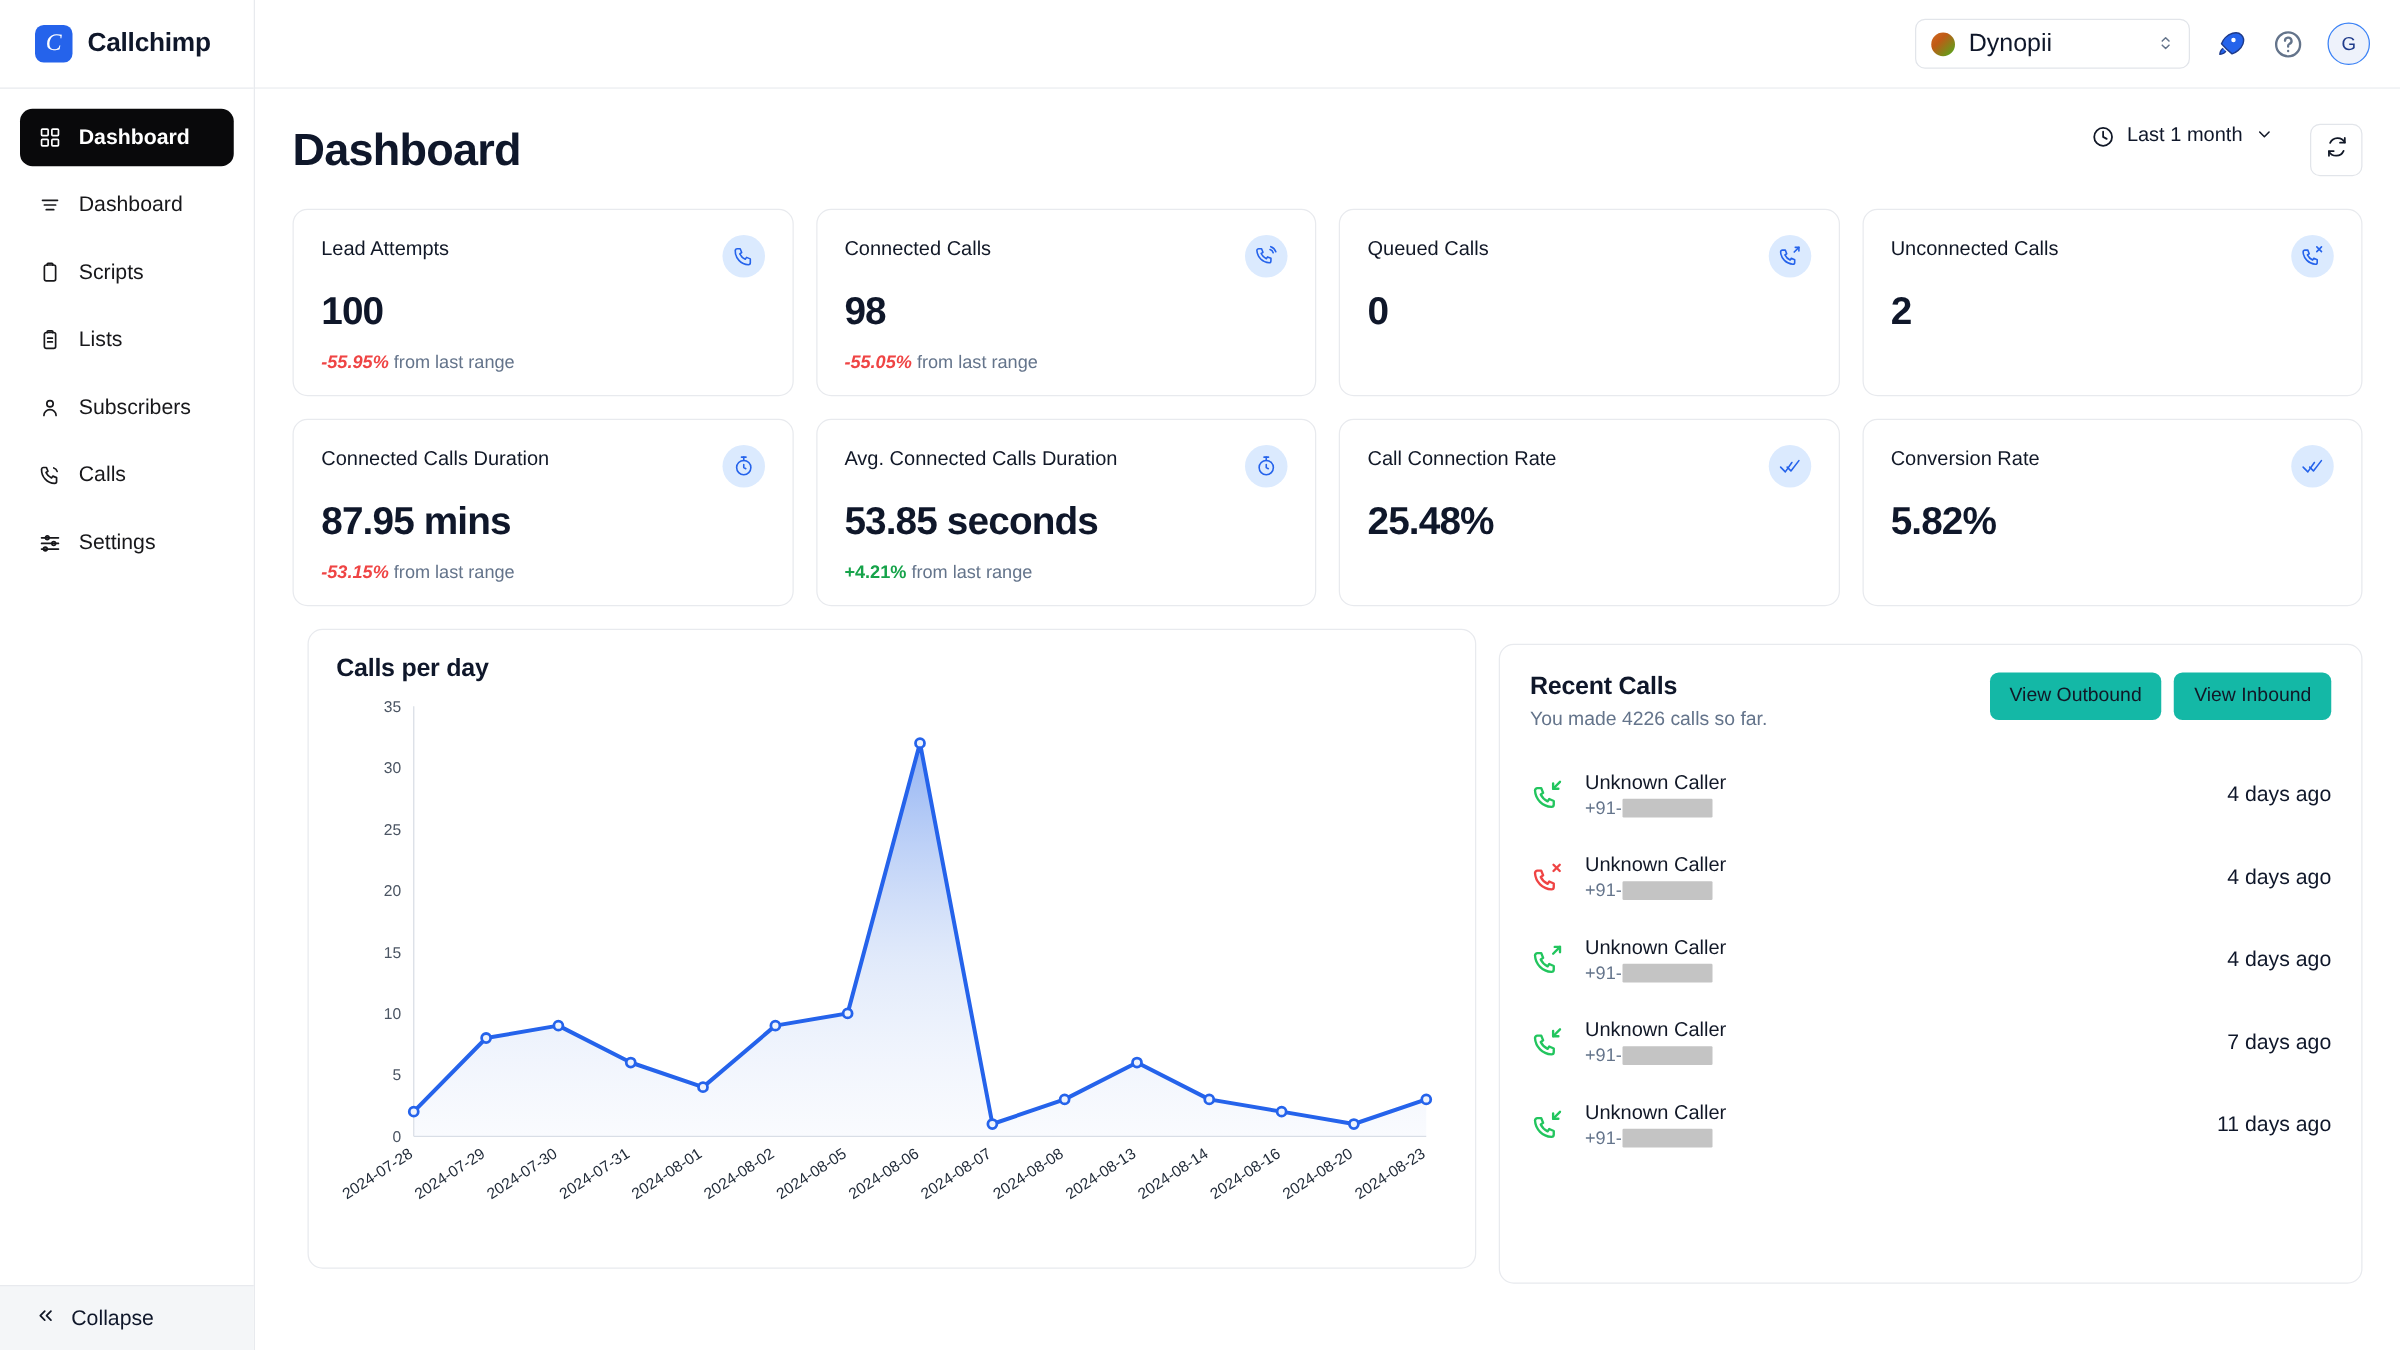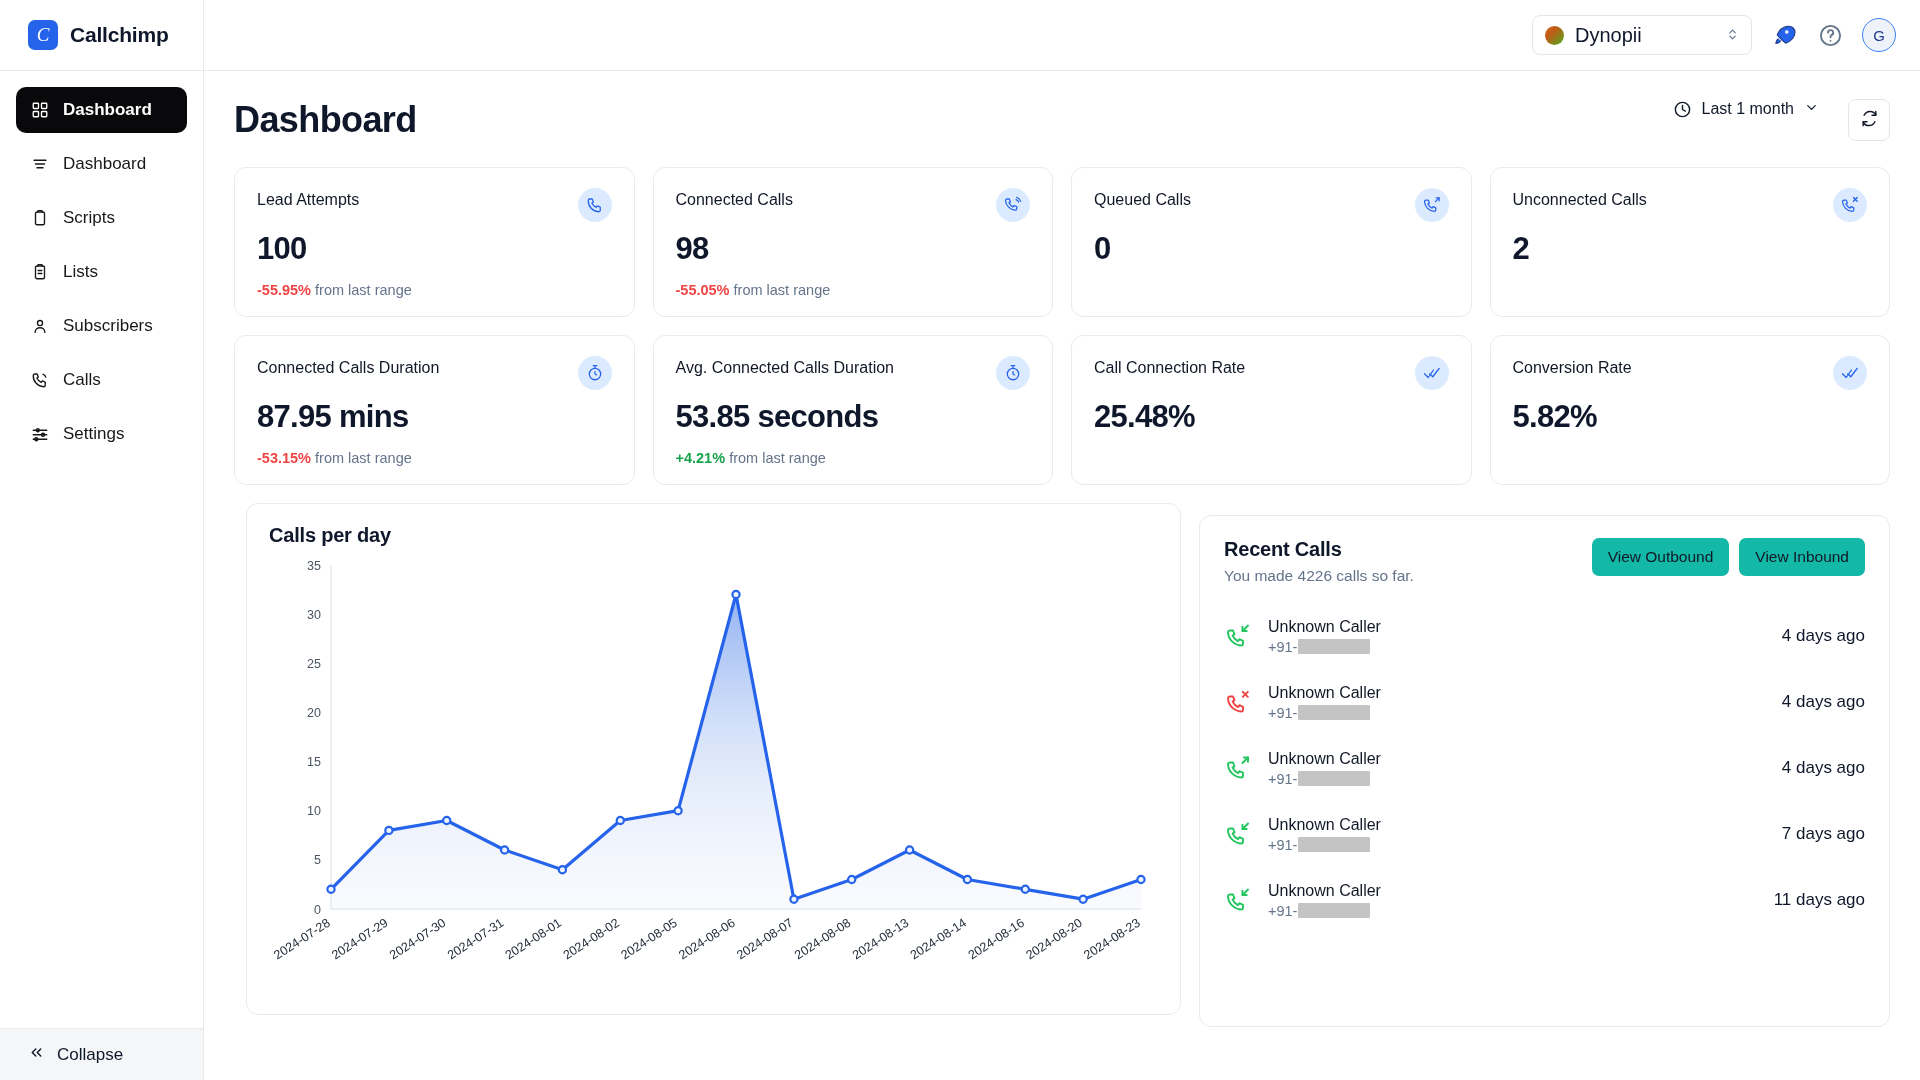--- a/index.html
+++ b/index.html
@@ -107,21 +107,21 @@
   .card-top { display: flex; align-items: flex-start; justify-content: space-between; }
   .card-label { font-size: 16px; color: #111827; font-weight: 400; padding-top: 3px; text-align: center; }
   .card-ico {
     width: 34px; height: 34px; border-radius: 50%;
     background: #dbeafe; display: flex; align-items: center; justify-content: center; flex: 0 0 34px;
   }
   .card-ico svg { stroke: #2563eb; fill: none; stroke-width: 1.7; stroke-linecap: round; stroke-linejoin: round; }
   .card-value { font-size: 31px; font-weight: 700; letter-spacing: -.7px; margin-top: 9px; }
   .card-delta { font-size: 14.5px; color: #64748b; margin-top: auto; }
   .card-delta .pct { font-weight: 700; }
-  .pct.neg { color: #ef4444; }
+  .pct.neg { color: #ef4444; font-style: italic; }
   .pct.pos { color: #16a34a; }
 
   
   .bottom { display: grid; grid-template-columns: 935px 1fr; gap: 18px; padding-left: 12px; }
   .panel { background: #fff; border: 1px solid #e8eaee; border-radius: 12px; }
   .chart-panel { padding: 20px 22px 10px 22px; height: 512px; }
   .panel-title { font-size: 20px; font-weight: 600; letter-spacing: -.2px; }
   .chart-wrap { width: 890px; height: 450px; margin-top: 4px; }
 
   .recent-panel { padding: 22px 24px 10px 24px; height: 512px; margin-top: 12px; }

